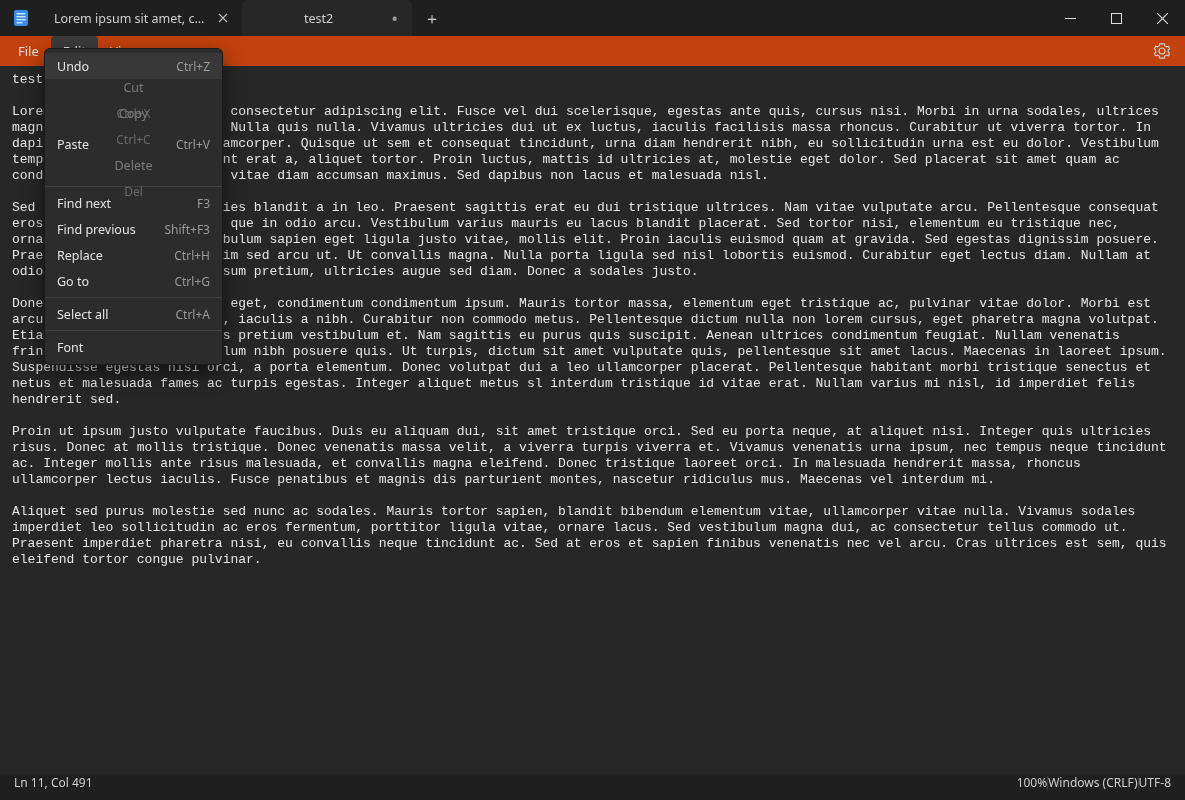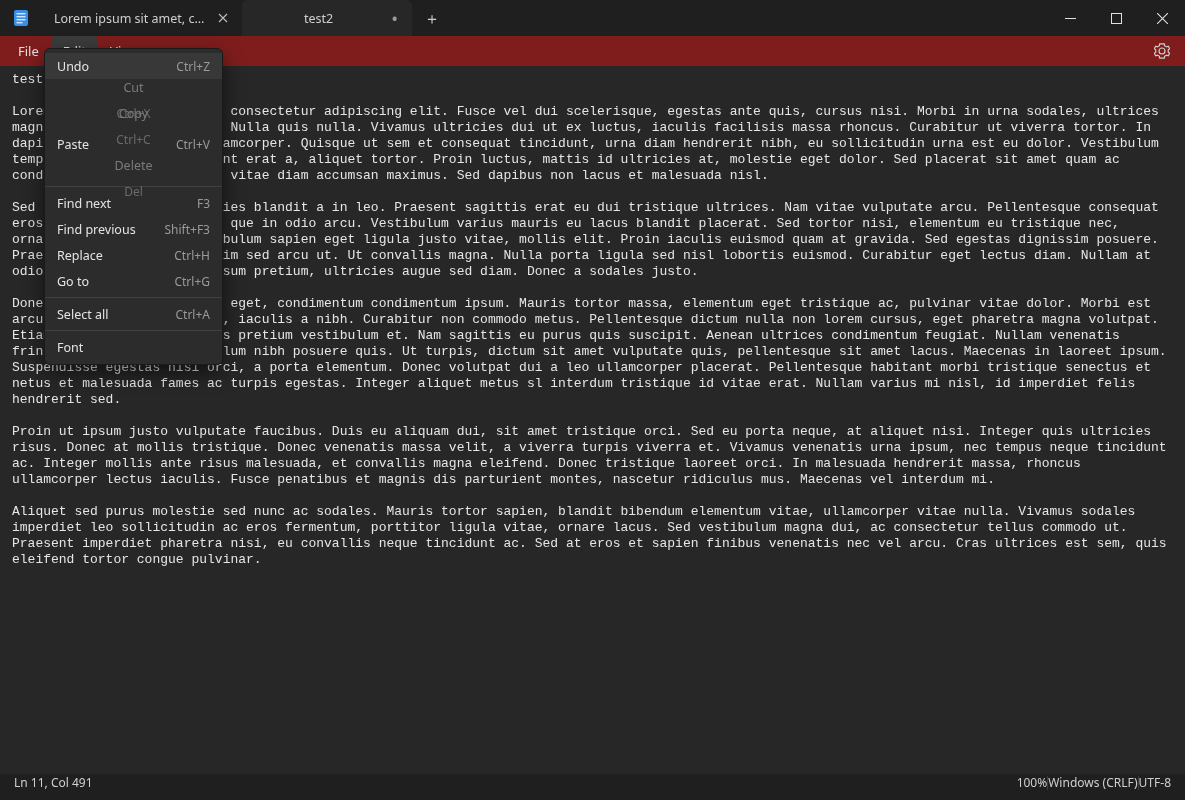--- a/index.html
+++ b/index.html
@@ -38,21 +38,21 @@
   .tab .close { width: 14px; height: 14px; display:flex;align-items:center;justify-content:center; color:#bdbdbd; }
   .newtab { width: 40px; display:flex;align-items:center;justify-content:center; color:#cfcfcf; font-size:16px; }
   .titlebar-spacer { flex: 1; }
   .win-controls { display: flex; }
   .win-btn { width: 46px; display:flex;align-items:center;justify-content:center; color:#e0e0e0; }
   .win-btn svg { width: 11px; height: 11px; }
 
   
   .menubar {
     height: 30px;
-    background: #7f1d1d;
+    background: #c2410c;
     display: flex;
     align-items: stretch;
     padding: 0 6px;
     position: relative;
   }
   .menu-item {
     padding: 0 12px;
     display: flex; align-items: center;
     font-size: 13px;
     color: #e0e0e0;

